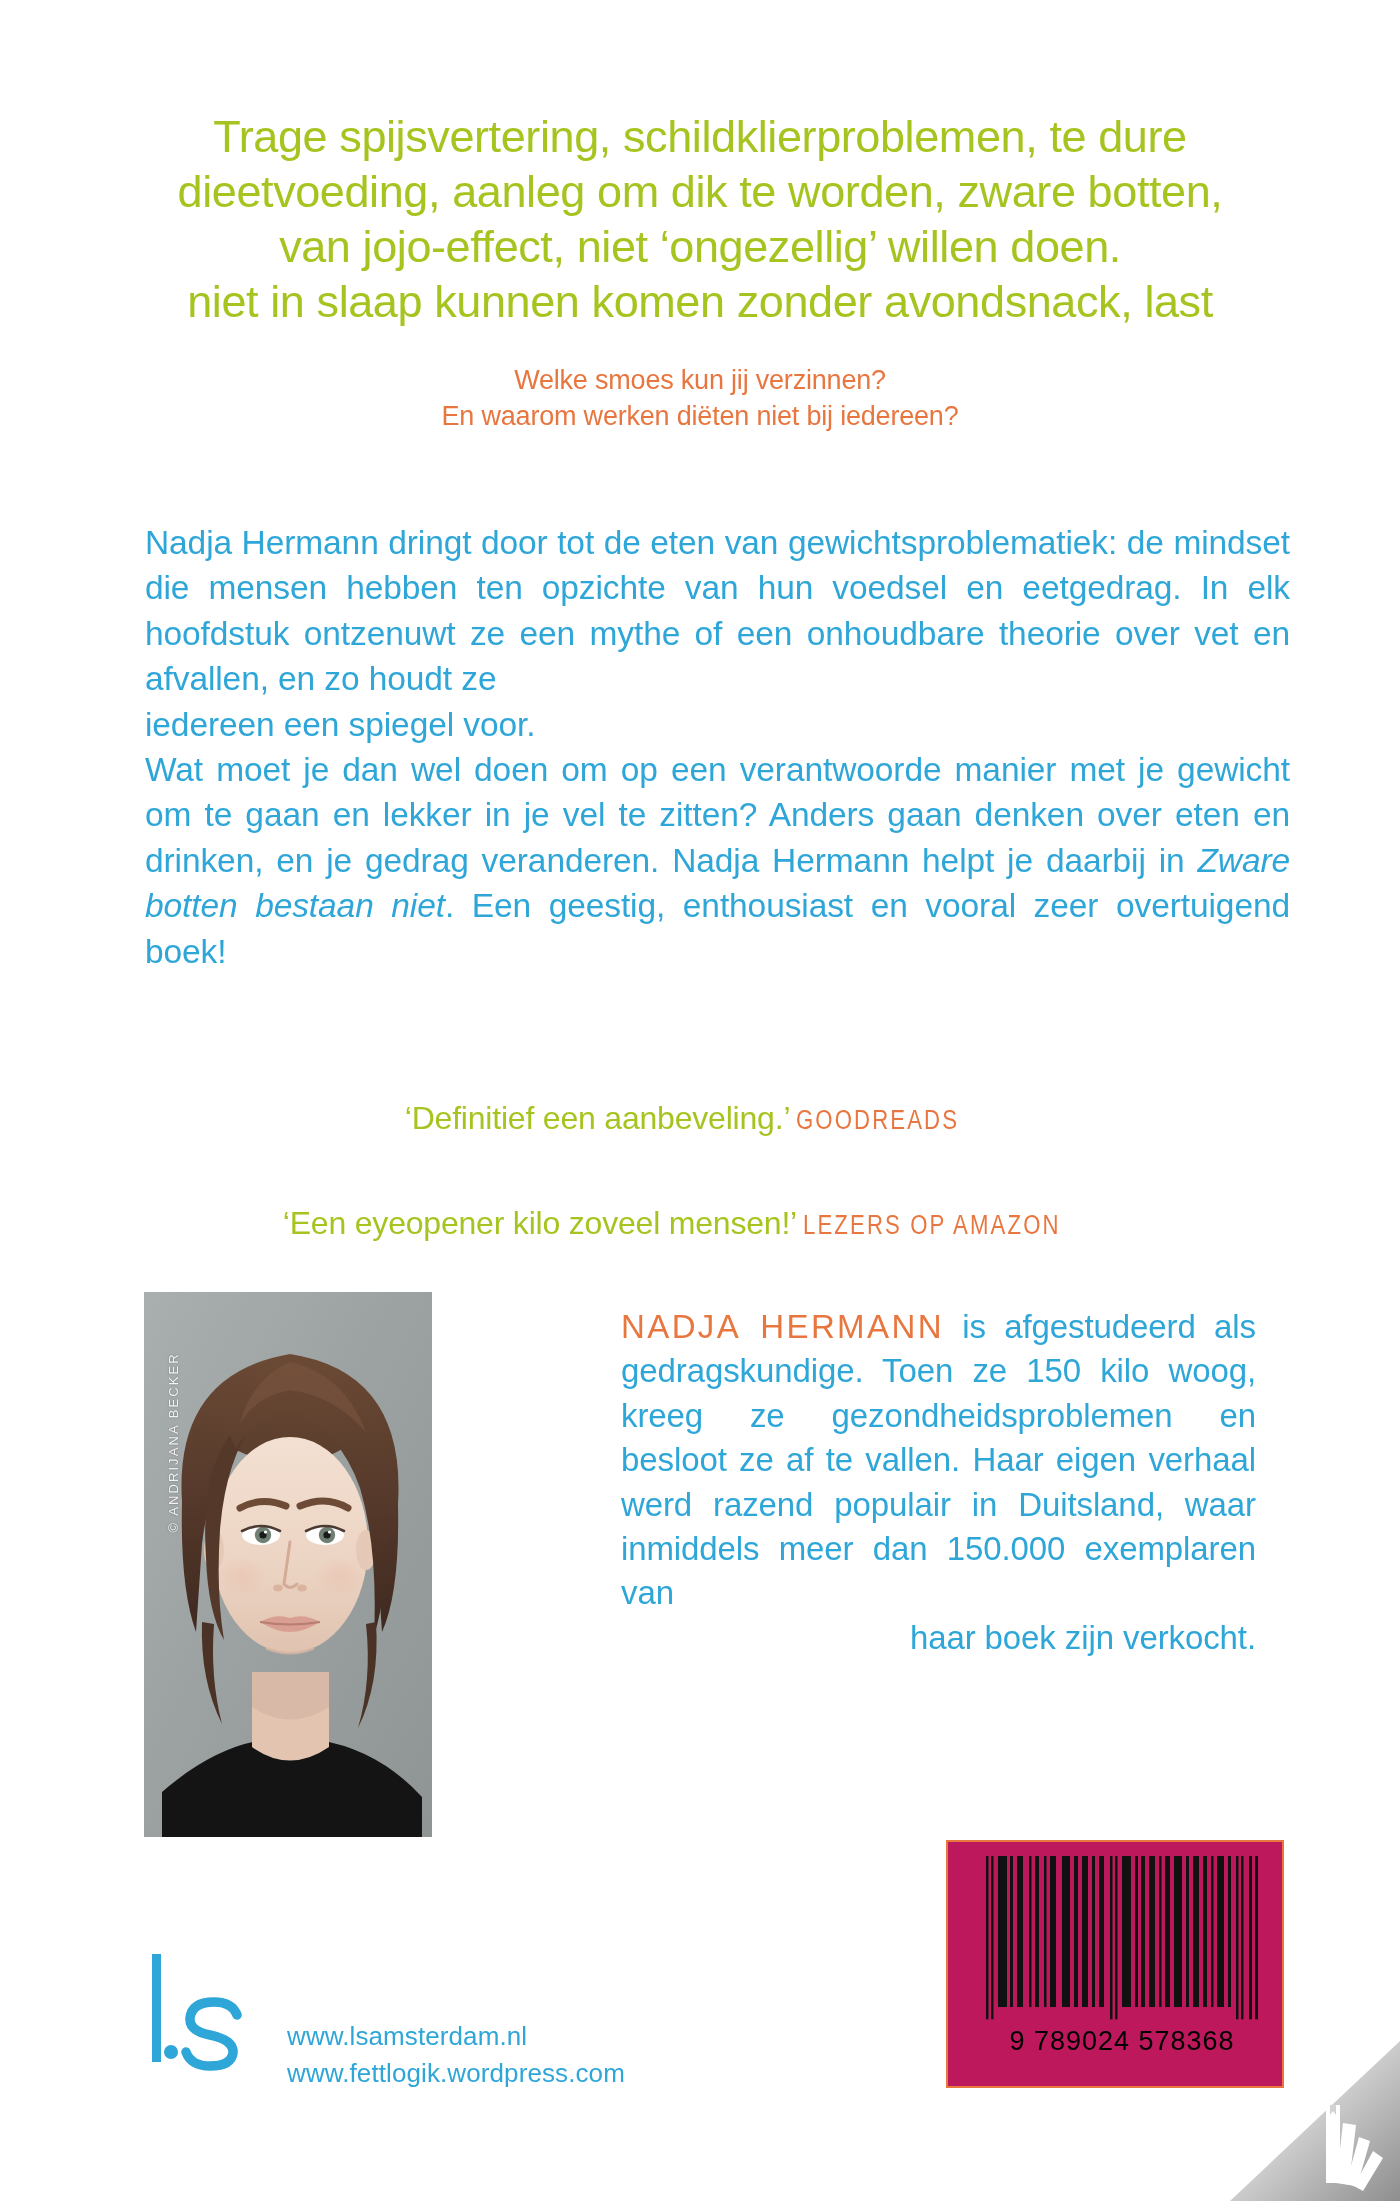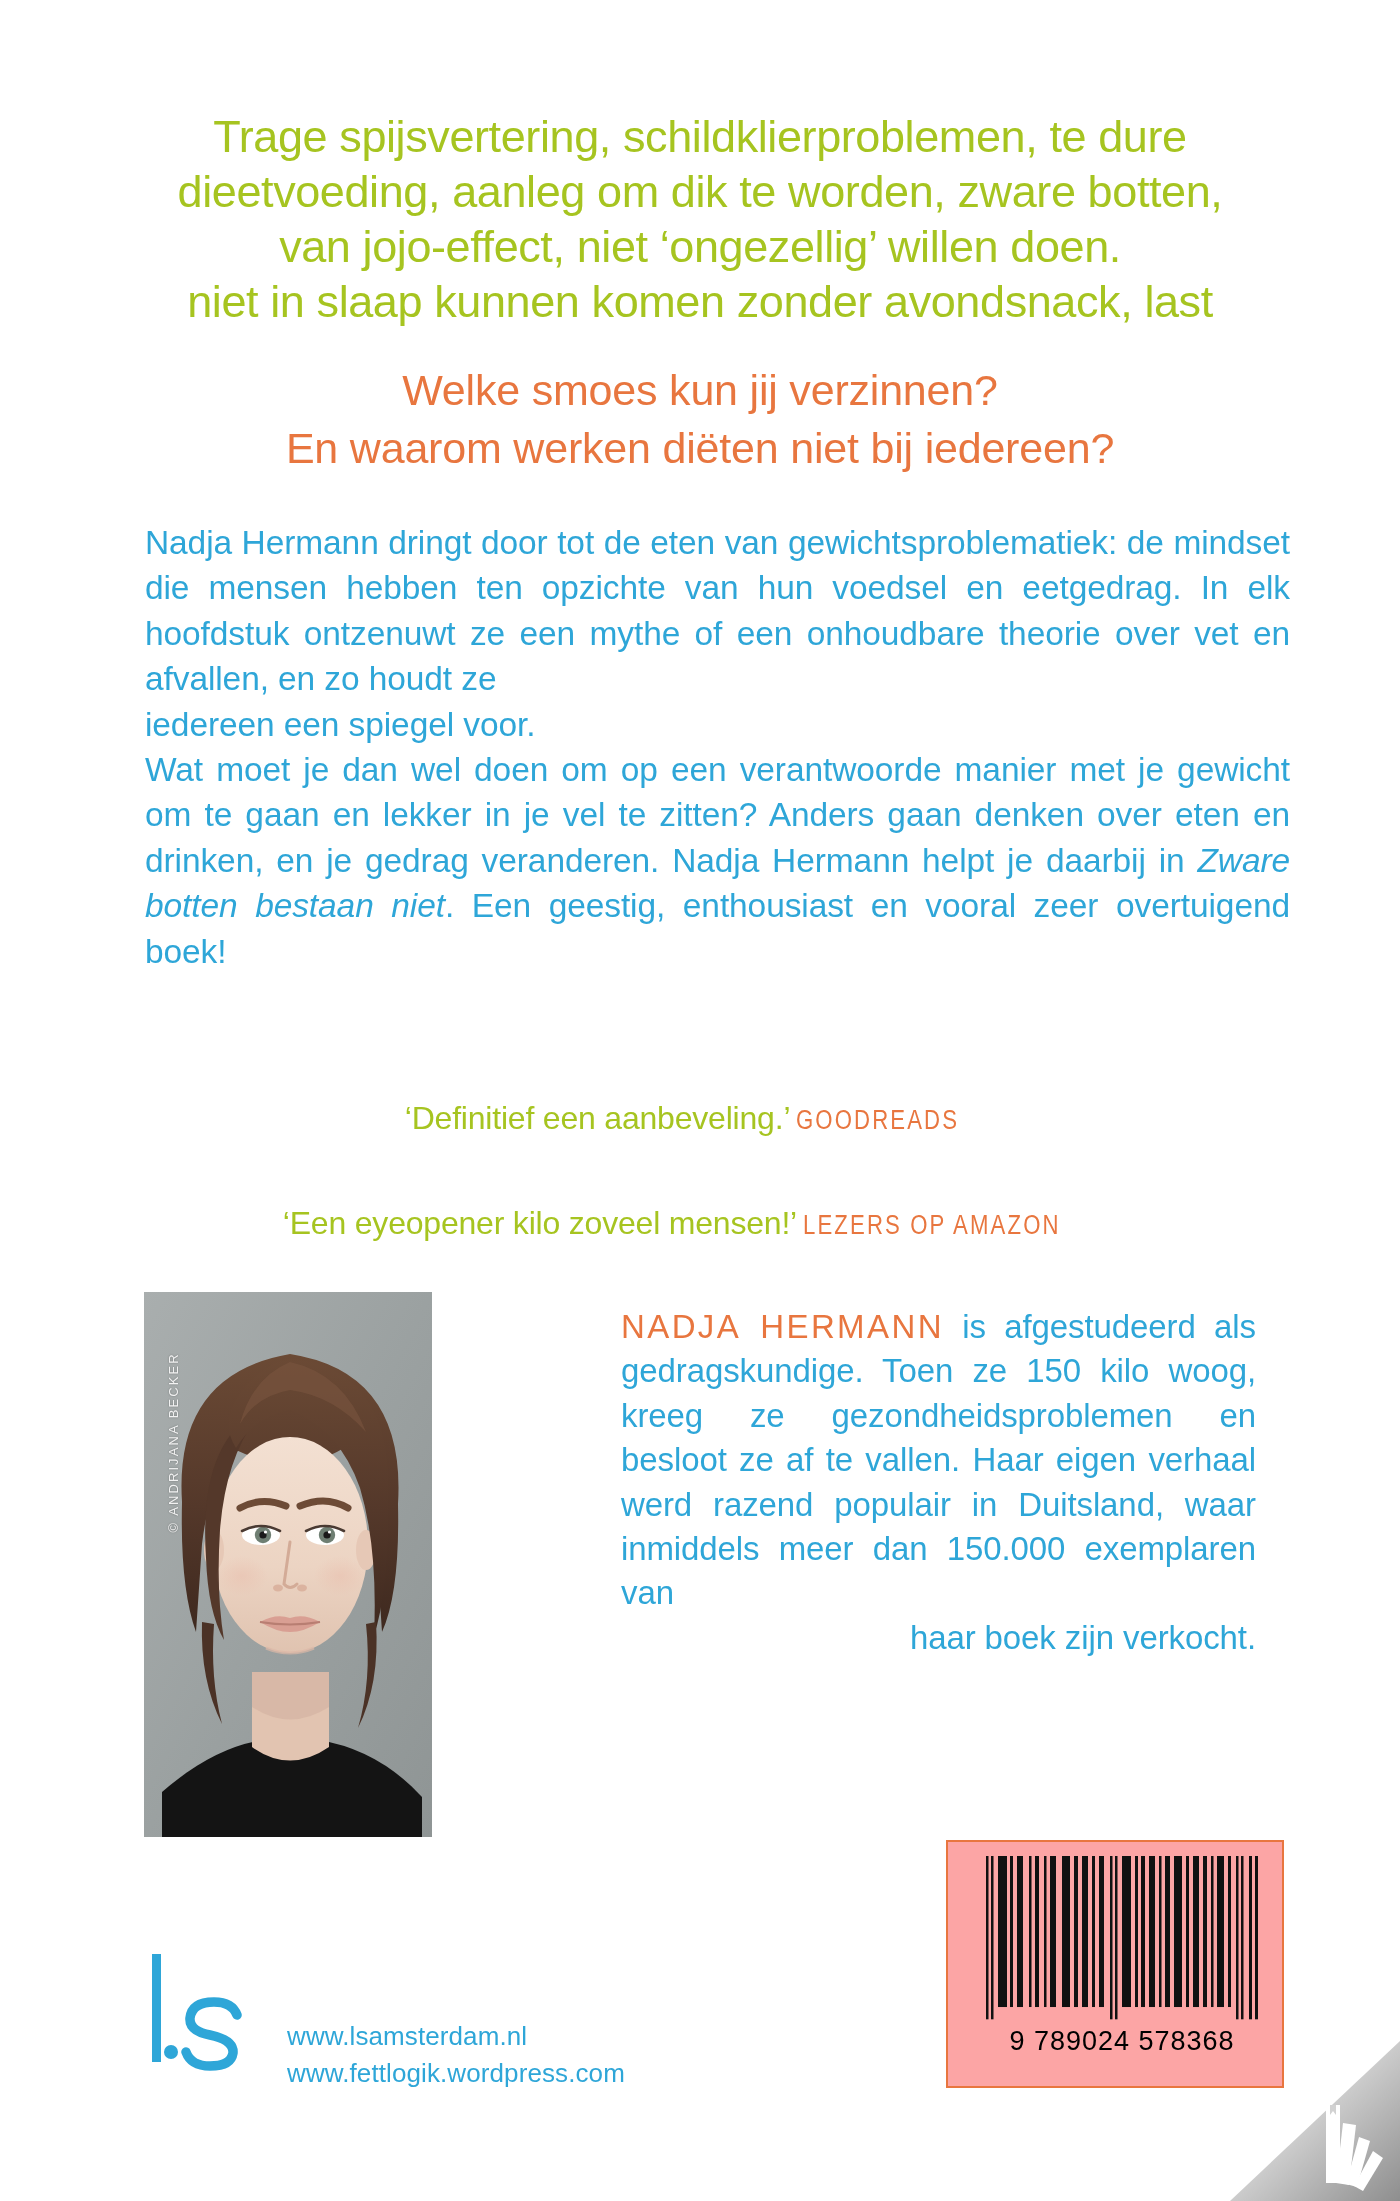--- a/index.html
+++ b/index.html
@@ -29,21 +29,21 @@
     font-family:"Liberation Sans", sans-serif;
   }
 
   
   .questions {
     position:absolute;
     left:140px; top:362px;
     width:1120px;
     text-align:center;
     color:#e8763f;
-    font-size:43px;
+    font-size:27px;
     line-height:1.34;
     letter-spacing:-0.2px;
   }
   .questions div { white-space:nowrap; }
 
   
   .body-copy {
     position:absolute;
     left:145px; top:520px;
     width:1145px;
@@ -133,21 +133,21 @@
     line-height:1.42;
     letter-spacing:0.1px;
   }
 
   
   .barcode-box {
     position:absolute;
     left:946px; top:1840px;
     width:338px; height:248px;
     border:2.5px solid #e8763f;
-    background:#fca5a5;
+    background:#be185d;
   }
   .barcode-inner {
     position:absolute;
     left:36px; top:14px;
     width:276px; height:205px;
   }
   .barcode-digits {
     position:absolute;
     left:0; bottom:4px;
     width:100%;

